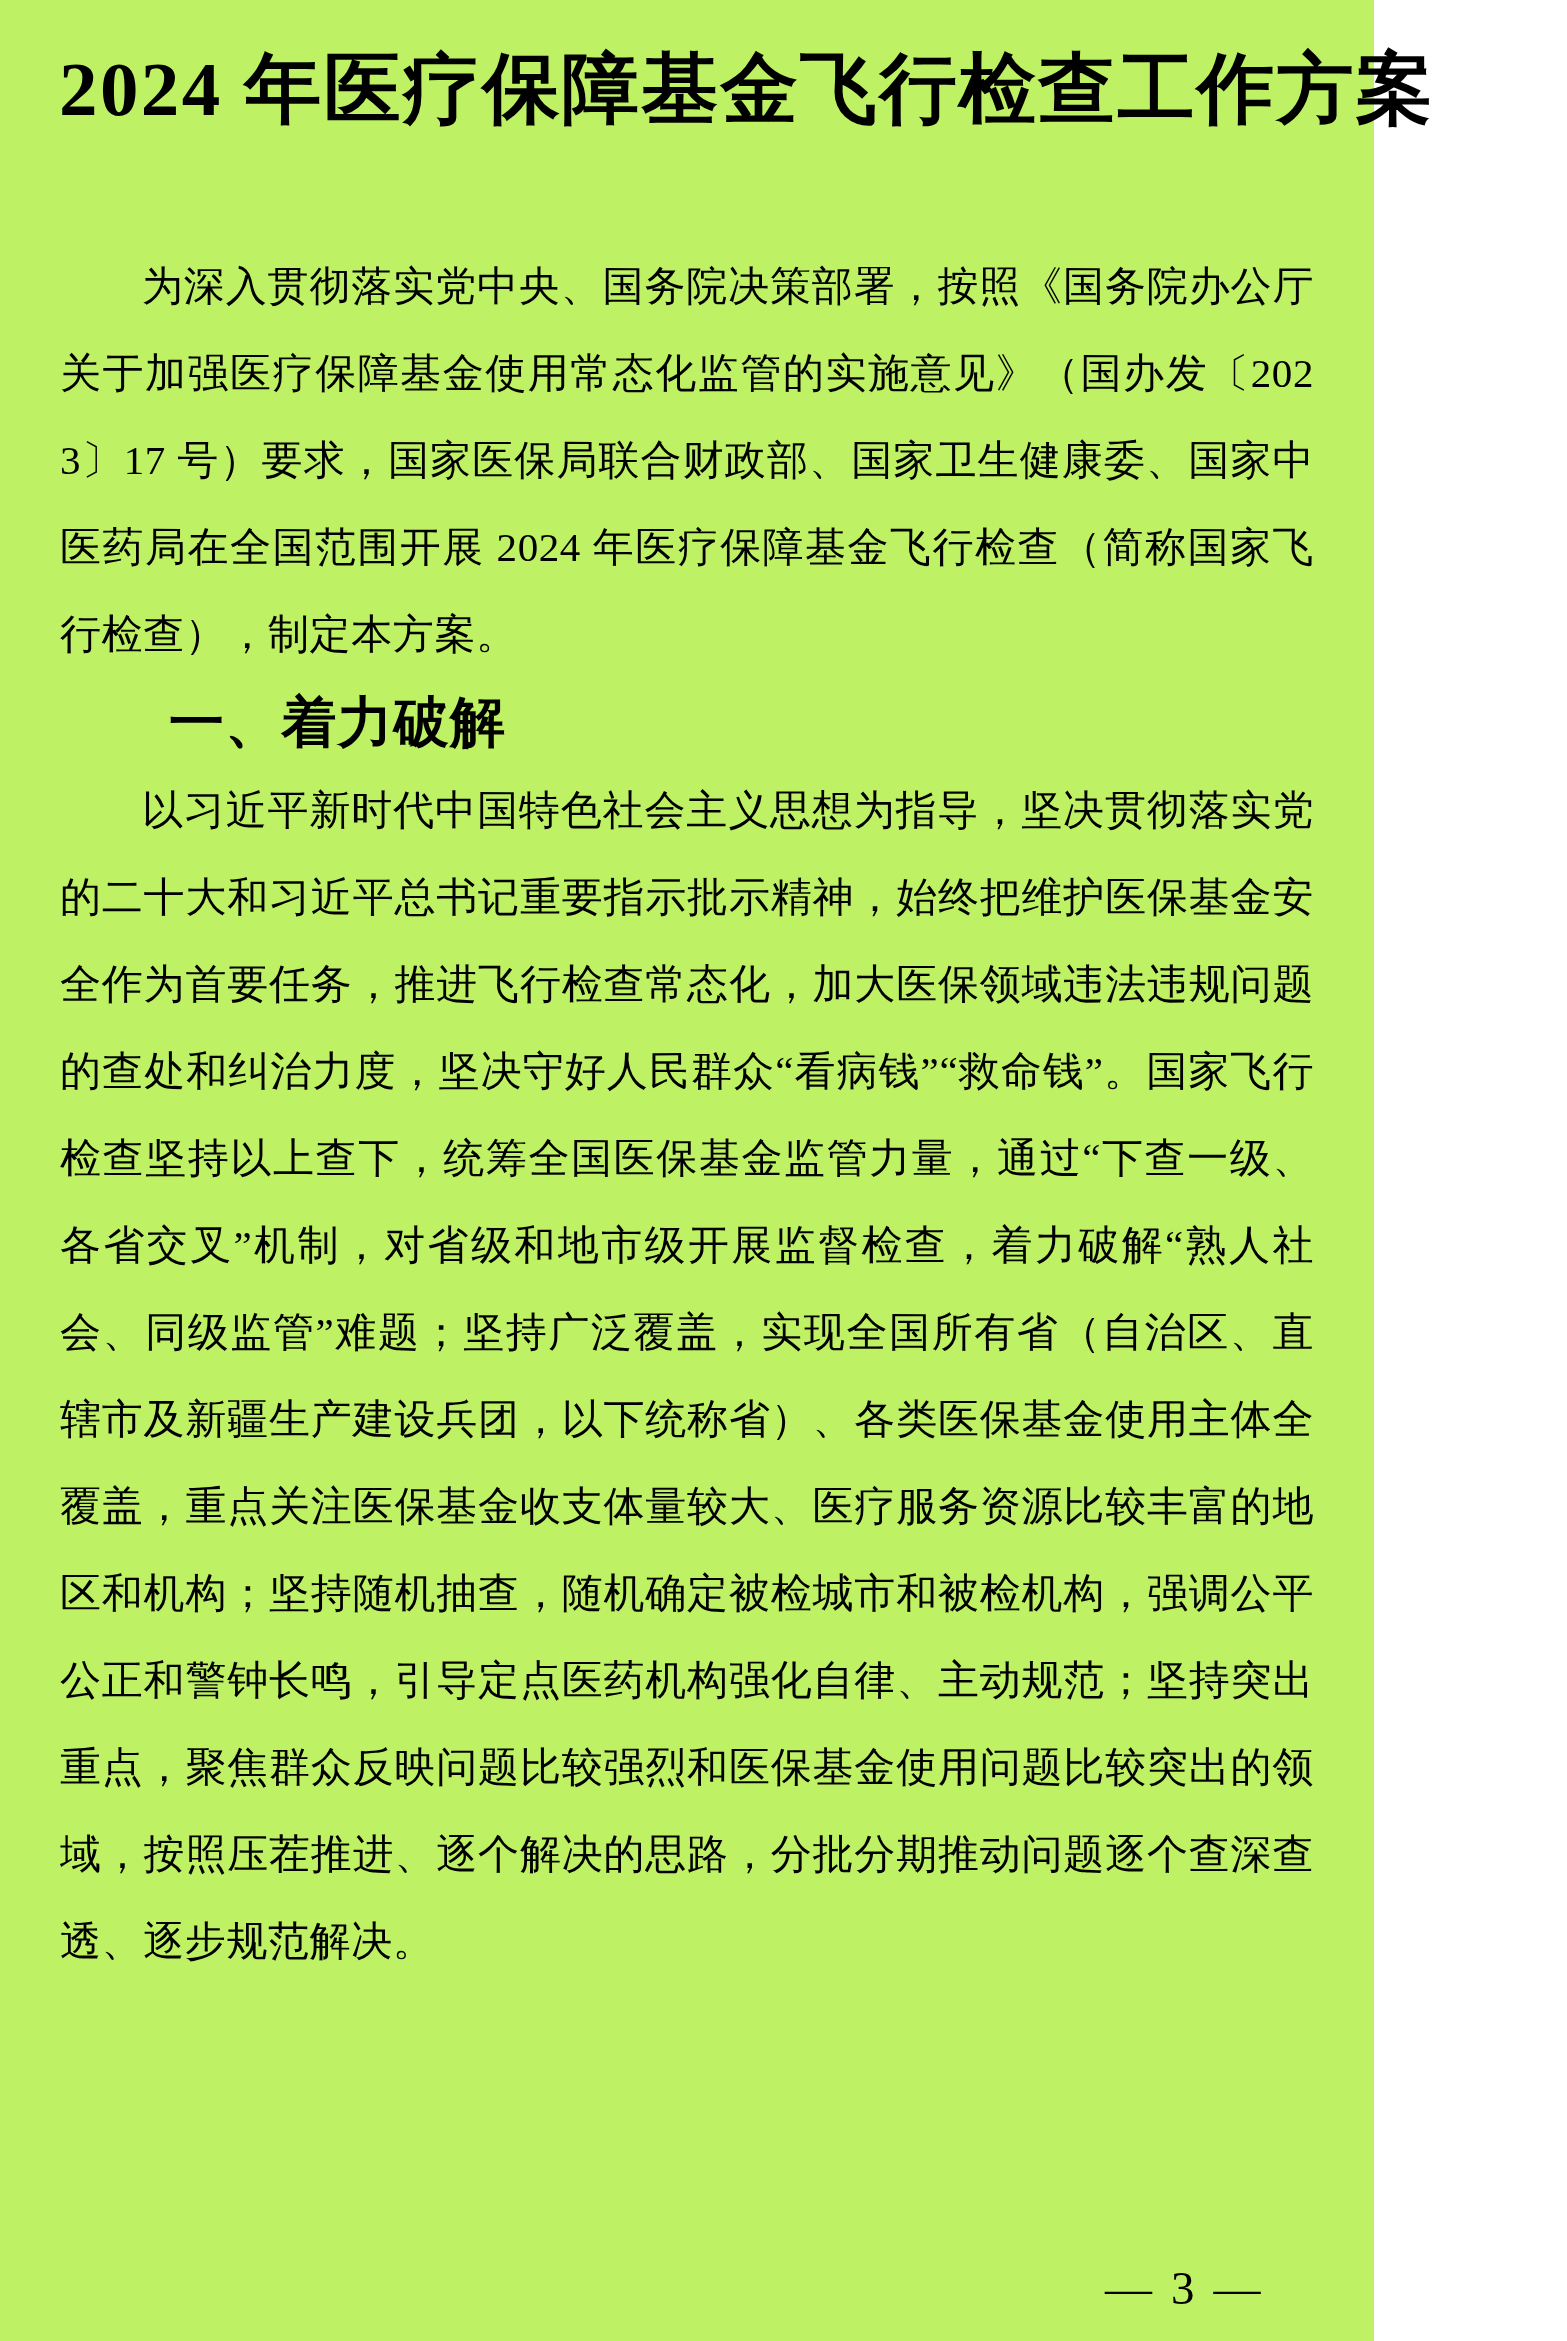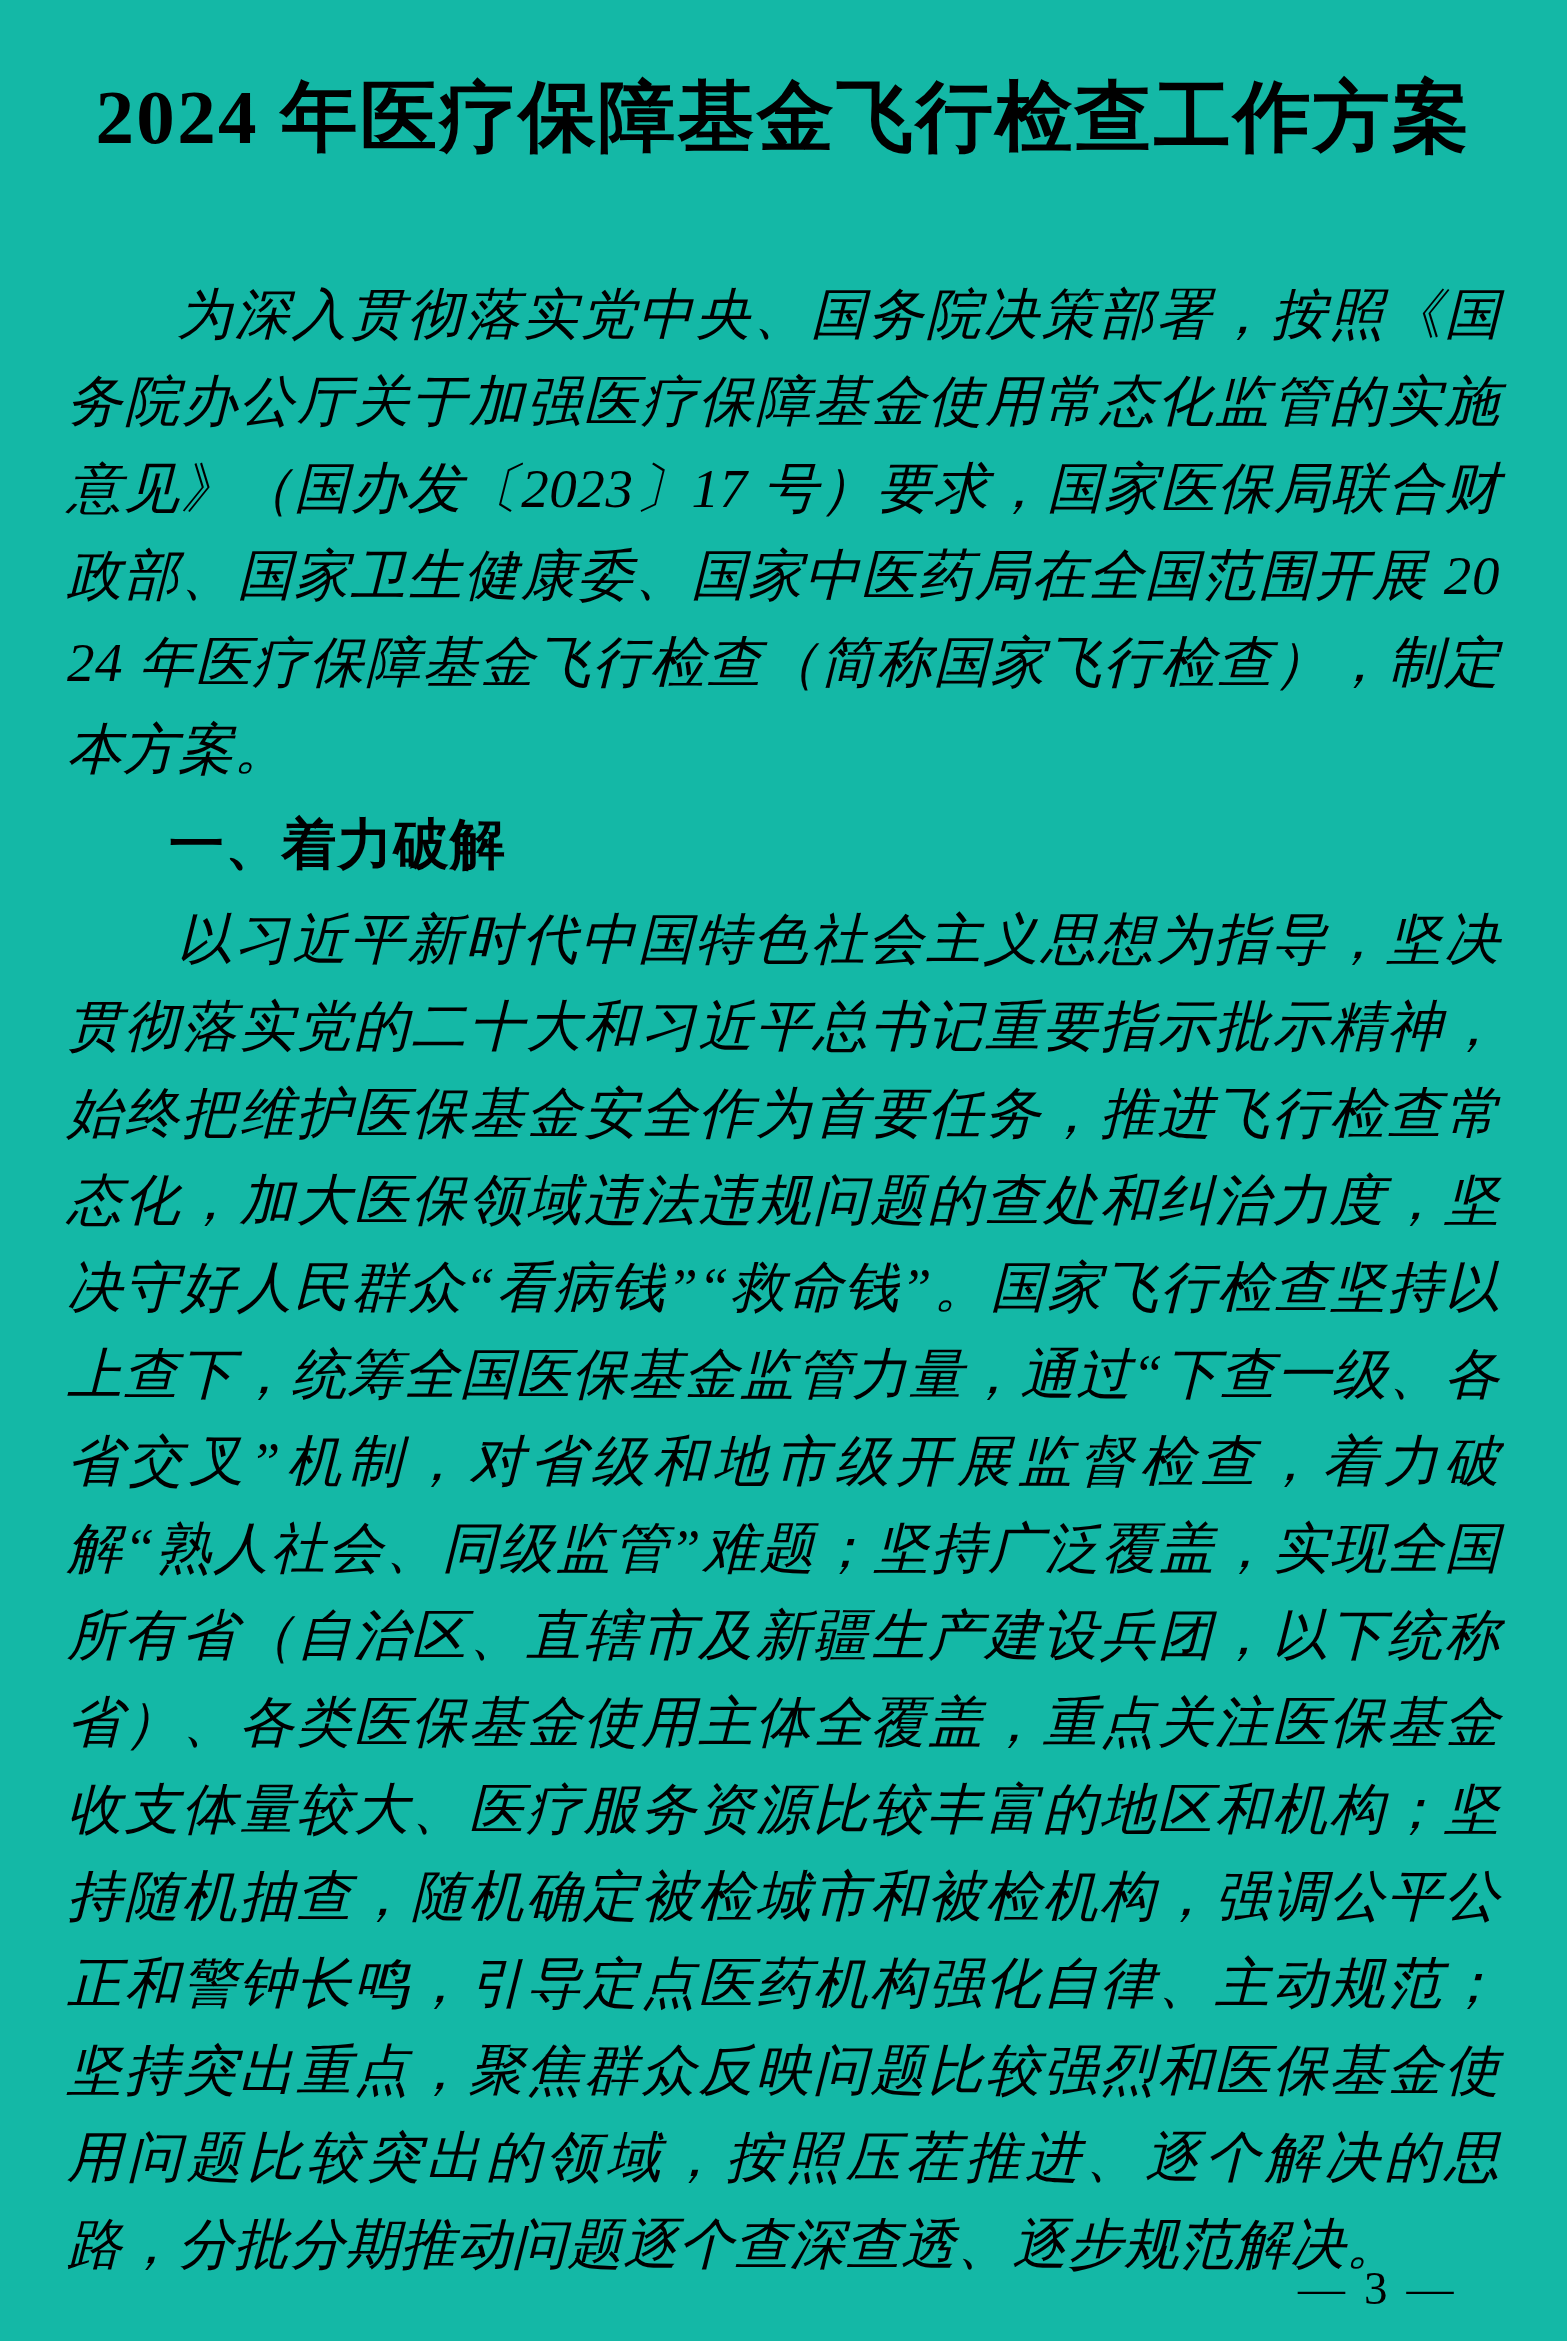--- a/index.html
+++ b/index.html
@@ -12,47 +12,46 @@
     height: 2342px;
     position: relative;
     font-family: "Liberation Serif", "DejaVu Serif", serif;
     color: #000000;
     overflow: hidden;
   }
   .page {
     position: absolute;
     left: 0;
     top: 0;
-    width: 1567px;
+    width: 1374px;
     height: 2342px;
     box-sizing: border-box;
-    padding: 52px 59px 0 59px;
-    background: #14b8a6;
+    padding: 24px 59px 0 59px;
+    background: #bef264;
   }
   .doc-title {
     margin: 0 0 0 0;
     height: 142px;
     line-height: 130px;
     text-align: center;
     font-family: "Liberation Serif", "DejaVu Serif", serif;
     font-weight: bold;
     font-size: 77px;
     letter-spacing: 2.4px;
     white-space: nowrap;
   }
   .body-para {
-    margin: 8px;
-    font-size: 55px;
+    margin: 1px;
+    font-size: 41px;
     line-height: 87px;
     text-align: justify;
     text-justify: inter-character;
     word-break: break-all;
     text-indent: 2em;
     letter-spacing: 0.6px;
-    font-style: italic;
   }
   .para-intro {
     margin-top: 77px;
   }
   .section-heading {
     margin: 0;
     font-family: "Liberation Sans", "DejaVu Sans", sans-serif;
     font-weight: bold;
     font-size: 55px;
     line-height: 87px;

